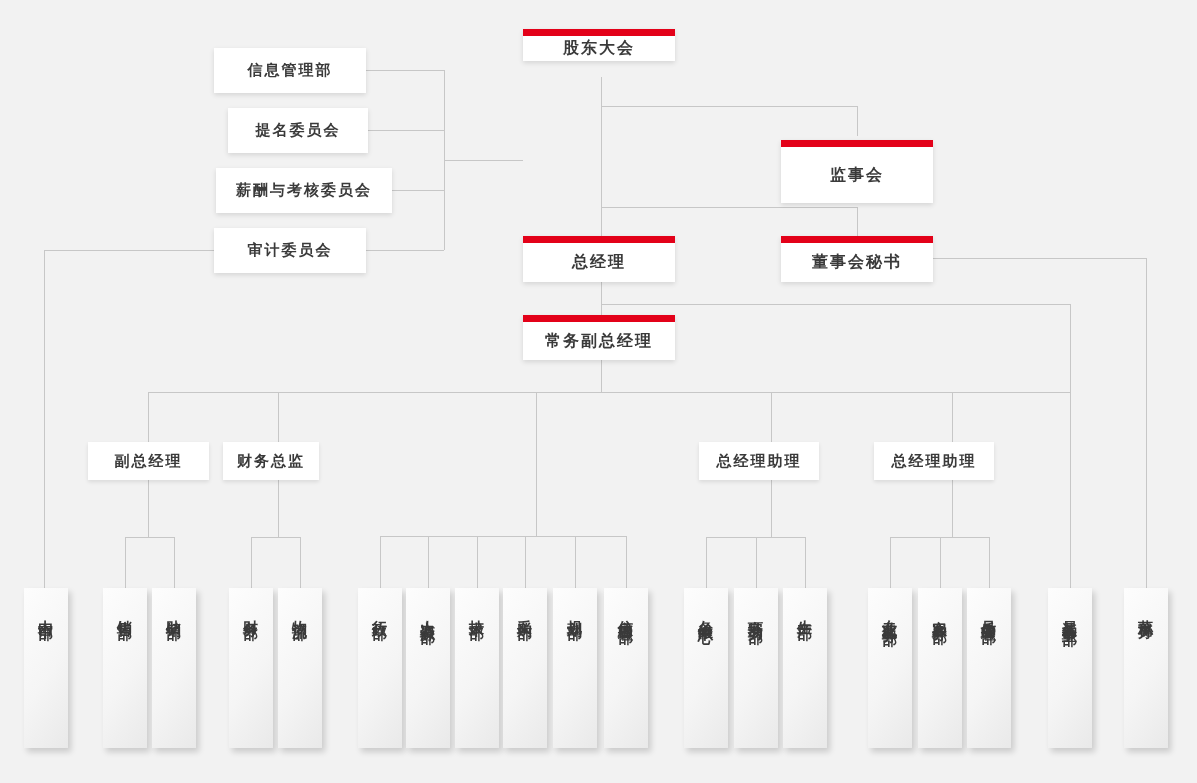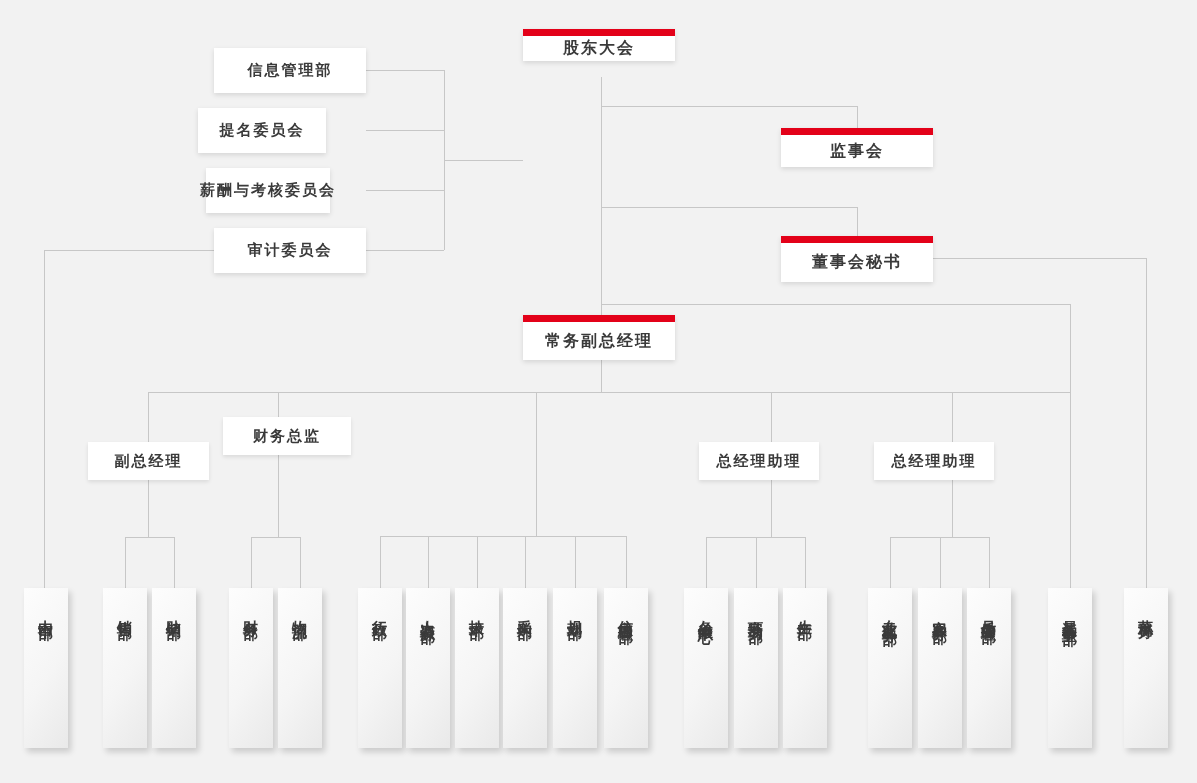--- a/index.html
+++ b/index.html
@@ -97,47 +97,50 @@
   <i class="vl" style="left:756px;top:537px;height:51px"></i>
   <i class="vl" style="left:805px;top:537px;height:51px"></i>
   <i class="hl" style="left:890px;top:537px;width:99px"></i>
   <i class="vl" style="left:890px;top:537px;height:51px"></i>
   <i class="vl" style="left:940px;top:537px;height:51px"></i>
   <i class="vl" style="left:989px;top:537px;height:51px"></i>
 
   <div class="box red" style="left:523px;top:29px;width:152px;height:32px">
     <span>股东大会</span>
   </div>
-  <div class="box red" style="left:781px;top:128px;width:152px;height:39px">
+  <div class="box red" style="left:781px;top:140px;width:152px;height:63px">
     <span>监事会</span>
+  </div>
+  <div class="box red" style="left:523px;top:236px;width:152px;height:46px">
+    <span>总经理</span>
   </div>
   <div class="box red" style="left:523px;top:315px;width:152px;height:45px">
     <span>常务副总经理</span>
   </div>
   <div class="box red" style="left:781px;top:236px;width:152px;height:46px">
     <span>董事会秘书</span>
   </div>
 
   <div class="box plain" style="left:214px;top:48px;width:152px;height:45px">
     <span>信息管理部</span>
   </div>
-  <div class="box plain" style="left:198px;top:108px;width:128px;height:45px">
+  <div class="box plain" style="left:228px;top:108px;width:140px;height:45px">
     <span>提名委员会</span>
   </div>
-  <div class="box plain" style="left:206px;top:168px;width:124px;height:45px">
+  <div class="box plain" style="left:216px;top:168px;width:176px;height:45px">
     <span>薪酬与考核委员会</span>
   </div>
   <div class="box plain" style="left:214px;top:228px;width:152px;height:45px">
     <span>审计委员会</span>
   </div>
 
   <div class="box mgr" style="left:88px;top:442px;width:121px;height:38px">
     <span>副总经理</span>
   </div>
-  <div class="box mgr" style="left:223px;top:417px;width:128px;height:38px">
+  <div class="box mgr" style="left:223px;top:442px;width:96px;height:38px">
     <span>财务总监</span>
   </div>
   <div class="box mgr" style="left:699px;top:442px;width:120px;height:38px">
     <span>总经理助理</span>
   </div>
   <div class="box mgr" style="left:874px;top:442px;width:120px;height:38px">
     <span>总经理助理</span>
   </div>
 
   <div class="dept" style="left:24px">

